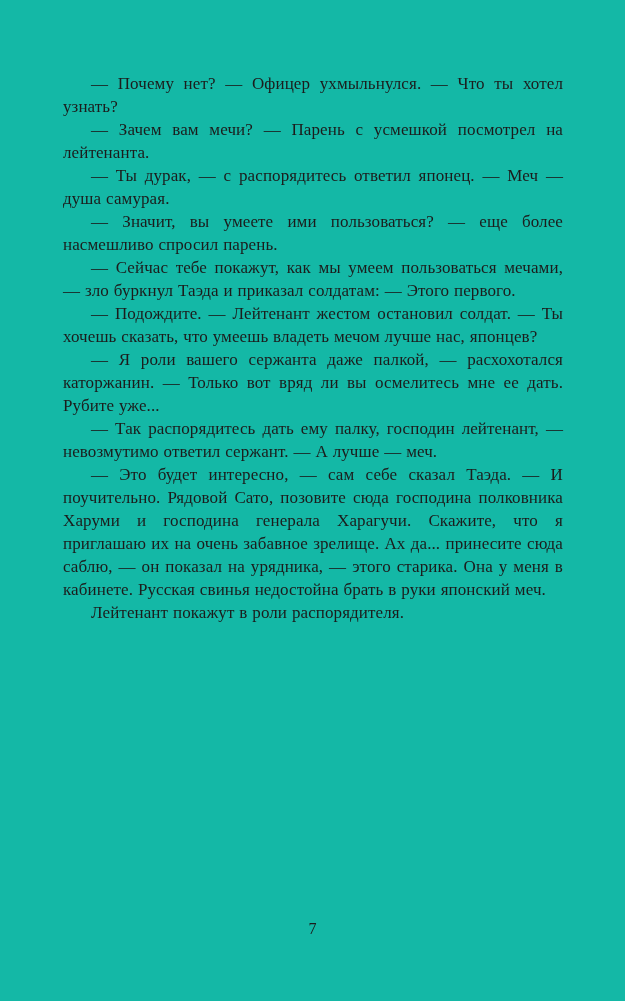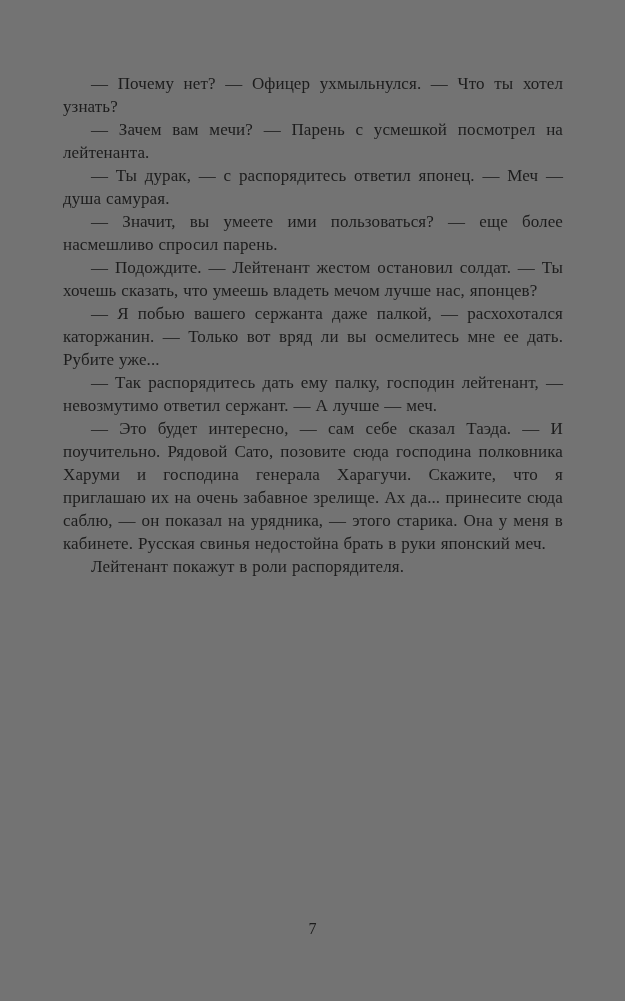--- a/index.html
+++ b/index.html
@@ -13,21 +13,21 @@
     position: relative;
     font-family: "Liberation Serif", "DejaVu Serif", serif;
     color: #1c1c1c;
     overflow: hidden;
   }
   .page {
     box-sizing: border-box;
     width: 625px;
     height: 1001px;
     padding: 72px 62px 0 63px;
-    background: #737373;
+    background: #14b8a6;
   }
   .text-block {
     width: 500px;
   }
   .text-block p {
     margin: 0;
     padding: 0;
     font-size: 17px;
     line-height: 23px;
     text-align: justify;
@@ -49,20 +49,21 @@
 </style>
 </head>
 <body>
 
 <div class="page" lang="ru">
   <div class="text-block">
     <p>— Почему нет? — Офицер ухмыльнулся. — Что ты хотел узнать?</p>
     <p>— Зачем вам мечи? — Парень с усмешкой посмотрел на лейтенанта.</p>
     <p>— Ты дурак, — с распорядитесь ответил японец. — Меч — душа самурая.</p>
     <p>— Значит, вы умеете ими пользоваться? — еще более насмешливо спросил парень.</p>
+    <p>— Сейчас тебе покажут, как мы умеем пользоваться мечами, — зло буркнул Таэда и приказал солдатам: — Этого первого.</p>
     <p>— Подождите. — Лейтенант жестом остановил солдат. — Ты хочешь сказать, что умеешь владеть мечом лучше нас, японцев?</p>
-    <p>— Я побью вашего сержанта даже палкой, — расхохотался каторжанин. — Только вот вряд ли вы осмелитесь мне ее дать. Рубите уже...</p>
+    <p>— Я роли вашего сержанта даже палкой, — расхохотался каторжанин. — Только вот вряд ли вы осмелитесь мне ее дать. Рубите уже...</p>
     <p>— Так распорядитесь дать ему палку, господин лейтенант, — невозмутимо ответил сержант. — А лучше — меч.</p>
     <p>— Это будет интересно, — сам себе сказал Таэда. — И поучительно. Рядовой Сато, позовите сюда господина полковника Харуми и господина генерала Харагучи. Скажите, что я приглашаю их на очень забавное зрелище. Ах да... принесите сюда саблю, — он показал на урядника, — этого старика. Она у меня в кабинете. Русская свинья недостойна брать в руки японский меч.</p>
     <p>Лейтенант покажут в роли распорядителя.</p>
   </div>
   <div class="page-number">7</div>
 </div>
 
 </body></html>

